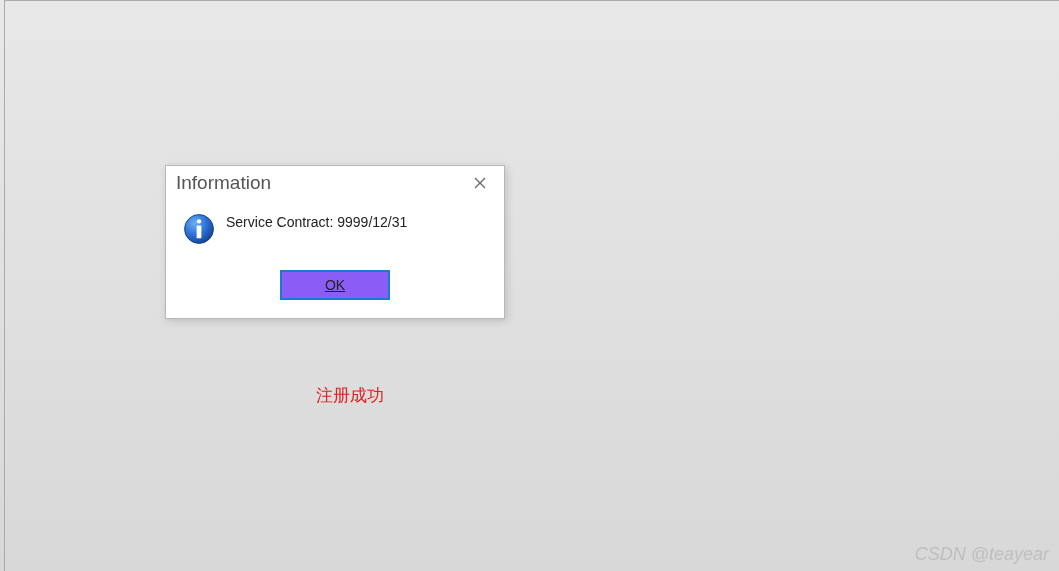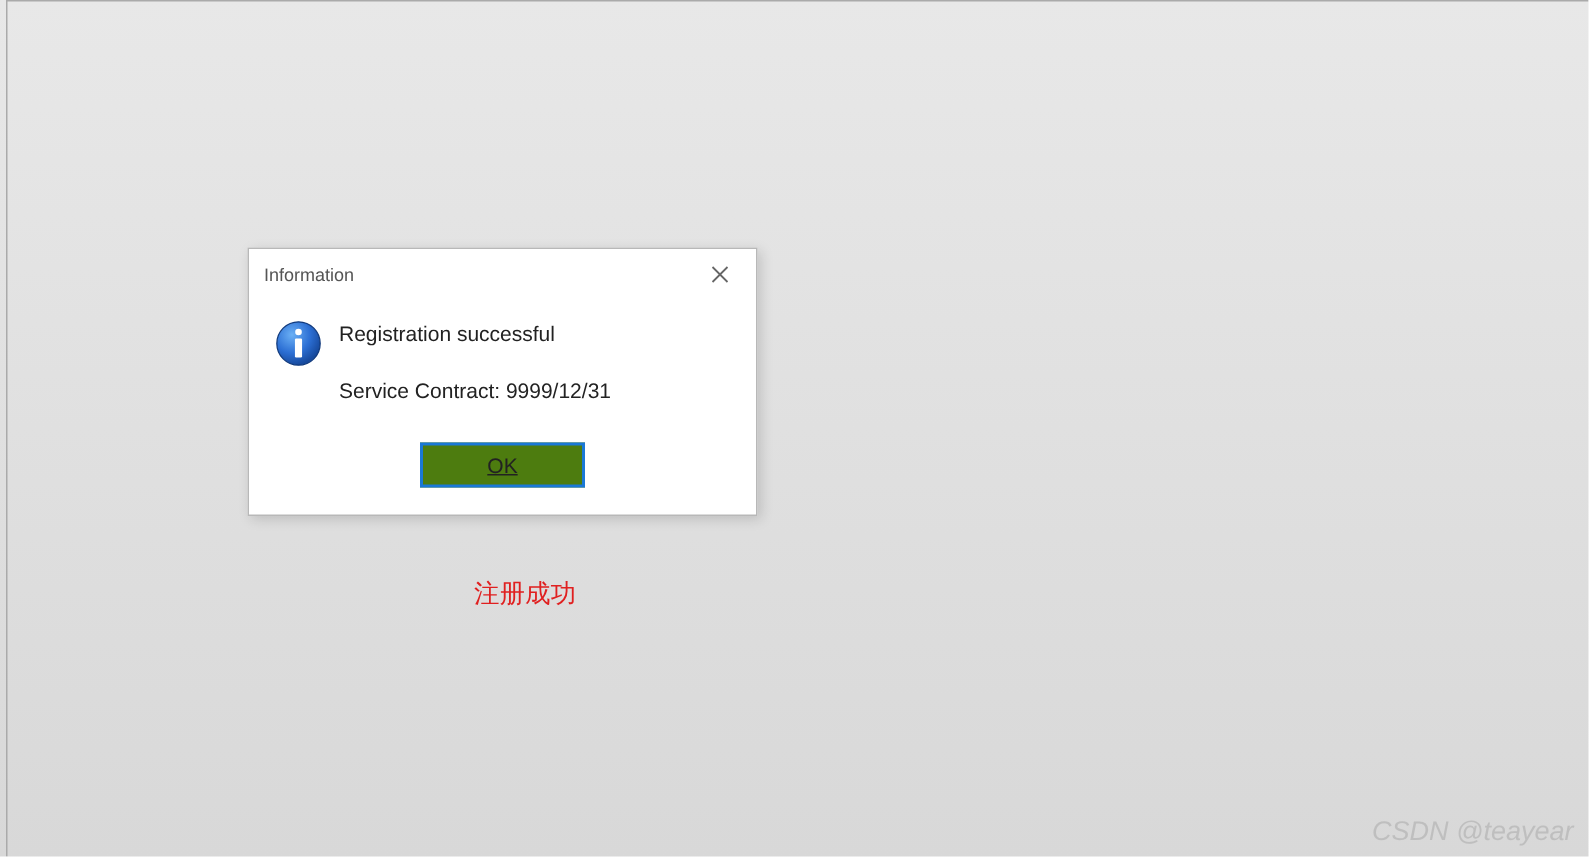--- a/index.html
+++ b/index.html
@@ -35,21 +35,21 @@
     }
     .titlebar {
       display: flex;
       justify-content: space-between;
       align-items: center;
       padding: 4px 10px 4px 10px;
       height: 34px;
     }
     .title-text {
       color: #555;
-      font-size: 12px;
+      font-size: 19px;
       font-weight: 400;
     }
     .close-btn {
       width: 28px;
       height: 24px;
       display: flex;
       align-items: center;
       justify-content: center;
       color: #666;
       cursor: pointer;
@@ -86,21 +86,21 @@
       white-space: nowrap;
     }
     .button-row {
       display: flex;
       justify-content: center;
       padding: 16px 0 18px 0;
     }
     .ok-button {
       width: 110px;
       height: 30px;
-      background: #4d7c0f;
+      background: #8b5cf6;
       border: 2px solid #1a78d6;
       color: #222;
       font-size: 14px;
       font-family: inherit;
       cursor: pointer;
       text-decoration: underline;
     }
     .caption {
       position: absolute;
       left: 316px;
@@ -144,21 +144,20 @@
             <stop offset="60%" stop-color="#2c6fd4"></stop>
             <stop offset="100%" stop-color="#174a9e"></stop>
           </radialGradient>
         </defs>
         <circle cx="20" cy="20" r="17" fill="url(#ig)" stroke="#113a7d" stroke-width="1"></circle>
         <circle cx="20" cy="11" r="2.6" fill="#fff"></circle>
         <rect x="17.2" y="16" width="5.6" height="15" rx="1" fill="#fff"></rect>
       </svg>
     </div>
     <div class="msg-col">
-      <div class="msg-heading">Registration successful</div>
       <div class="msg-line">Service Contract: 9999/12/31</div>
     </div>
   </div>
   <div class="button-row">
     <button class="ok-button">OK</button>
   </div>
 </div>
 
 <div class="caption">注册成功</div>
 

